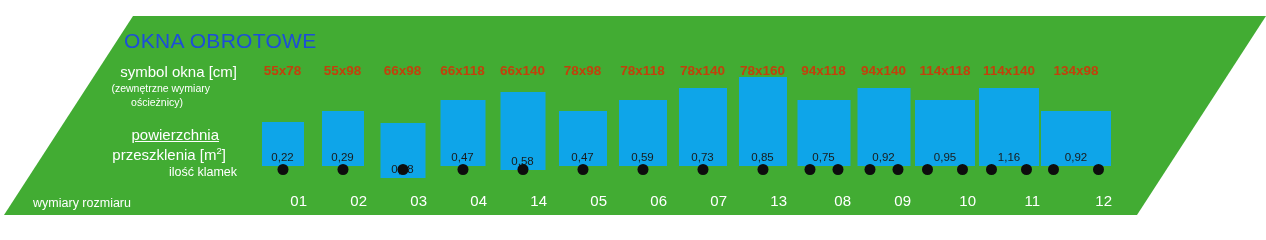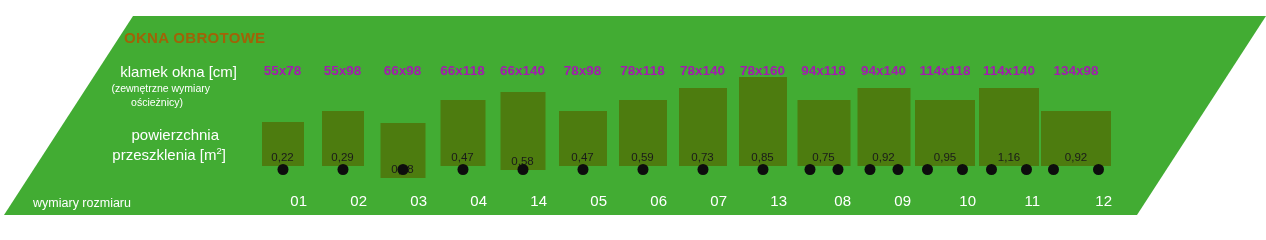--- a/index.html
+++ b/index.html
@@ -21,24 +21,24 @@
     position: absolute;
     left: 0; top: 0;
     width: 1266px; height: 231px;
     background: #42ac33;
     clip-path: polygon(133px 16px, 1266px 16px, 1137px 215px, 4px 215px);
   }
   
   #title {
     position: absolute;
     left: 124px; top: 29px;
-    font-size: 15px;
-    font-weight: bold;
+    font-size: 21px;
+    font-weight: normal;
     letter-spacing: 0.3px;
-    color: #a16207;
+    color: #1d4ed8;
     white-space: nowrap;
   }
   
   .row-label {
     position: absolute;
     color: #ffffff;
     white-space: nowrap;
     text-align: right;
   }
   #lbl-dim {
@@ -53,20 +53,21 @@
   }
   #lbl-dim-sub2 {
     left: 0; top: 96px; width: 245px;
     font-size: 10.5px;
     padding-right: 62px;
   }
   #lbl-area1 {
     left: 0; top: 126px; width: 245px;
     font-size: 15px;
     padding-right: 26px;
+    text-decoration: underline;
   }
   #lbl-area2 {
     left: 0; top: 145px; width: 245px;
     font-size: 15px;
     padding-right: 19px;
   }
   #lbl-area2 sup { font-size: 9.5px; vertical-align: super; }
   #lbl-handles {
     left: 0; top: 165px; width: 245px;
     font-size: 12.5px;
@@ -88,26 +89,26 @@
     top: 0;
     height: 231px;
   }
   .dim-head {
     position: absolute;
     top: 63px;
     left: 0; width: 100%;
     text-align: center;
     font-size: 13.5px;
     font-weight: bold;
-    color: #a21caf;
+    color: #c2410c;
     white-space: nowrap;
   }
   .bar {
     position: absolute;
-    background: #4d7c0f;
+    background: #0ea5e9;
     left: 50%;
     transform: translateX(-50%);
   }
   .bar-value {
     position: absolute;
     bottom: 3px;
     left: 0; width: 100%;
     text-align: center;
     font-size: 11.5px;
     color: #1a1a1a;
@@ -138,27 +139,28 @@
 </style>
 </head>
 <body>
 
 <div id="root">
 
   <div id="band"></div>
 
   <div id="title">OKNA OBROTOWE</div>
 
-  <div class="row-label" id="lbl-dim">klamek okna [cm]</div>
+  <div class="row-label" id="lbl-dim">symbol okna [cm]</div>
   <div class="row-label" id="lbl-dim-sub1">(zewnętrzne wymiary</div>
   <div class="row-label" id="lbl-dim-sub2">ościeżnicy)</div>
 
   <div class="row-label" id="lbl-area1">powierzchnia</div>
   <div class="row-label" id="lbl-area2"><span>przeszklenia [m</span><sup>2</sup><span>]</span></div>
 
+  <div class="row-label" id="lbl-handles">ilość klamek</div>
   <div class="row-label" id="lbl-symbol">wymiary rozmiaru</div>
 
   <div id="cols">
       <div class="col" style="left: 8px; width: 49px;">
         <div class="dim-head">55x78</div>
         <div class="bar" style="width: 42px; height: 44px; top: 122px;">
           <div class="bar-value">0,22</div>
         </div>
         <div class="handles" style="width: 11px;">
           <div class="handle-dot"></div>

